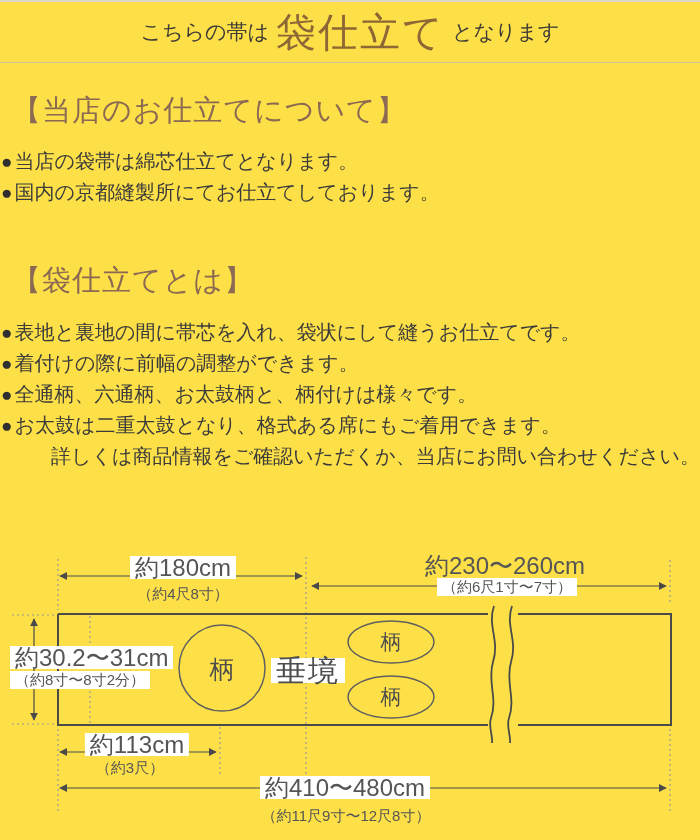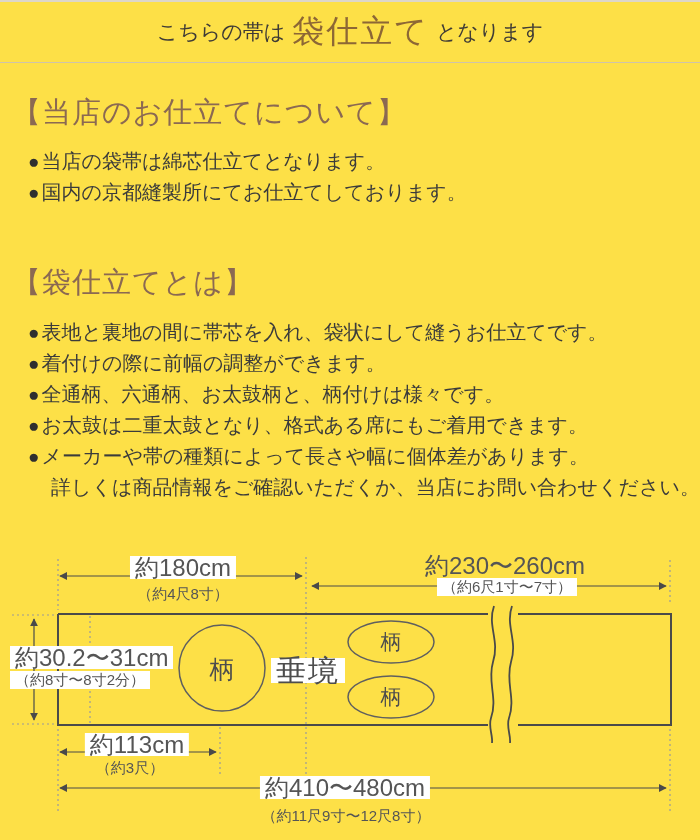--- a/index.html
+++ b/index.html
@@ -1,28 +1,28 @@
 <!DOCTYPE html>
 <html><head>
 <meta charset="utf-8">
 <style>
   html,body{margin:0;padding:0;background:#fff;}
   .page{position:relative;width:700px;height:840px;box-sizing:border-box;
         border-top:2px solid #ddd6c9;background:#fde047;overflow:hidden;
         font-family:"Liberation Serif","DejaVu Serif",serif;}
   header.banner{height:60px;display:flex;justify-content:center;align-items:center;
         border-bottom:1px solid #cfc3aa;color:#3f3b36;font-size:21px;}
-  .hl{font-size:32px;color:#8d6735;margin:0 7px;letter-spacing:2px;}
+  .hl{font-size:40px;color:#8d6735;margin:0 7px;letter-spacing:2px;}
   h2.sec{color:#8b6952;font-size:29px;font-weight:normal;letter-spacing:1px;
-        margin:0 0 0 12px;line-height:1.3;}
+        margin:0 0 0 12px;line-height:1.3;font-family:Liberation Mono, monospace;}
   h2.sec.first{margin-top:31px;}
   h2.sec.second{margin-top:56px;margin-bottom:9px;}
   .bullets{margin-top:14px;}
   .bullets.tight{margin-top:16px;}
-  p.bullet{margin:0;padding-left:28px;font-size:20px;line-height:30px;color:#3b3b3b;}
+  p.bullet{margin:0;padding-left:1px;font-size:20px;line-height:30px;color:#3b3b3b;}
   p.note{margin:0;padding-left:51px;font-size:20px;line-height:30px;color:#3b3b3b;}
   .b{font-size:19px;margin-right:2px;color:#2f2f2f;}
   
   .diagram{position:absolute;left:0;top:545px;width:700px;height:295px;
         font-family:"Liberation Sans","DejaVu Sans",sans-serif;color:#555;}
   .diagram svg{position:absolute;left:0;top:0;z-index:1;}
   .dlabel{position:absolute;z-index:2;white-space:nowrap;color:#555;}
   .dlabel.ctr{transform:translateX(-50%);}
   .dlabel.bg{background:#fff;padding:0 5px;}
   .big{font-size:24px;line-height:23px;}
@@ -50,21 +50,20 @@
     </div>
   </section>
 
   <section>
     <h2 class="sec second">【袋仕立てとは】</h2>
     <div class="bullets tight">
       <p class="bullet"><span class="b">●</span><span>表地と裏地の間に帯芯を入れ、袋状にして縫うお仕立てです。</span></p>
       <p class="bullet"><span class="b">●</span><span>着付けの際に前幅の調整ができます。</span></p>
       <p class="bullet"><span class="b">●</span><span>全通柄、六通柄、お太鼓柄と、柄付けは様々です。</span></p>
       <p class="bullet"><span class="b">●</span><span>お太鼓は二重太鼓となり、格式ある席にもご着用できます。</span></p>
-      <p class="bullet"><span class="b">●</span><span>メーカーや帯の種類によって長さや幅に個体差があります。</span></p>
       <p class="note">詳しくは商品情報をご確認いただくか、当店にお問い合わせください。</p>
     </div>
   </section>
 
   <div class="diagram">
     <svg width="700" height="295" viewBox="0 545 700 295">
       <defs>
         <marker id="ah" viewBox="0 0 10 10" refX="9" refY="5" markerWidth="8" markerHeight="8" orient="auto-start-reverse" markerUnits="userSpaceOnUse">
           <path d="M0,0 L10,5 L0,10 z" fill="#4a4a4a"></path>
         </marker>

